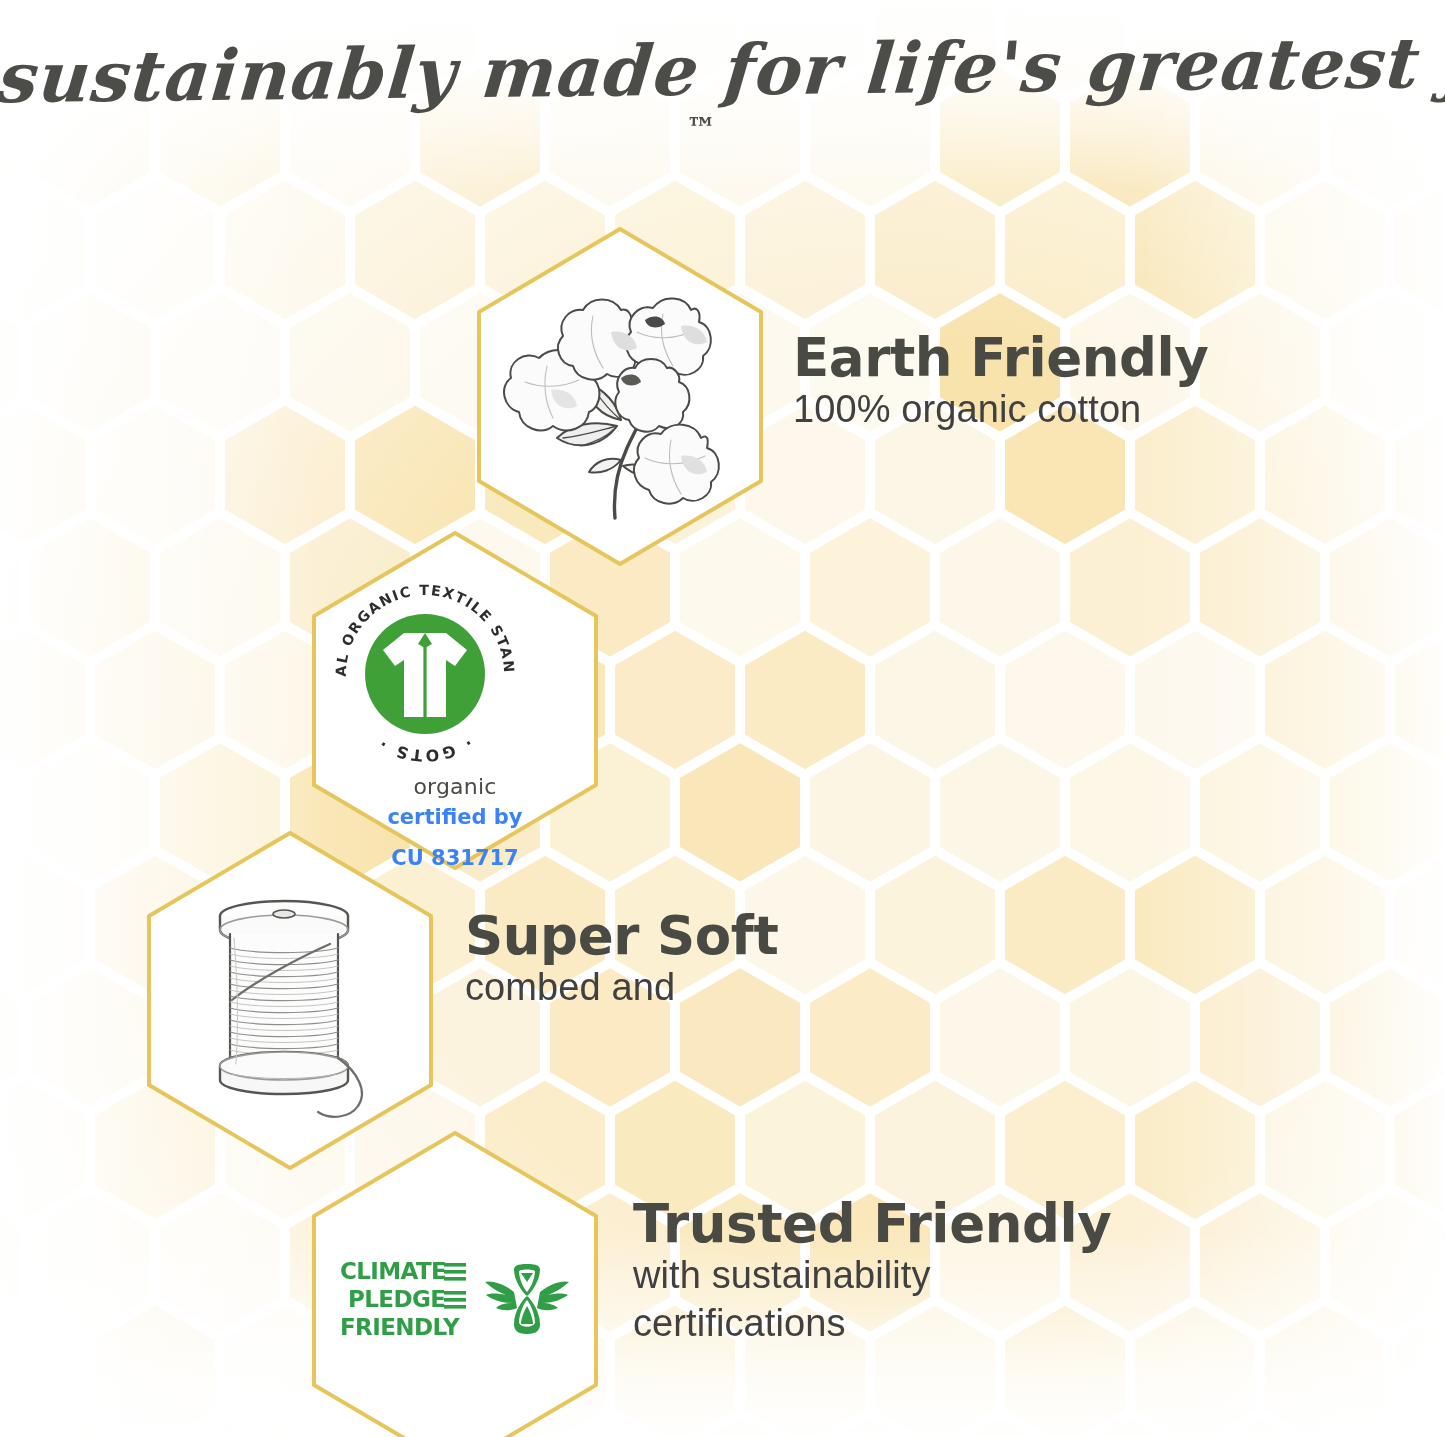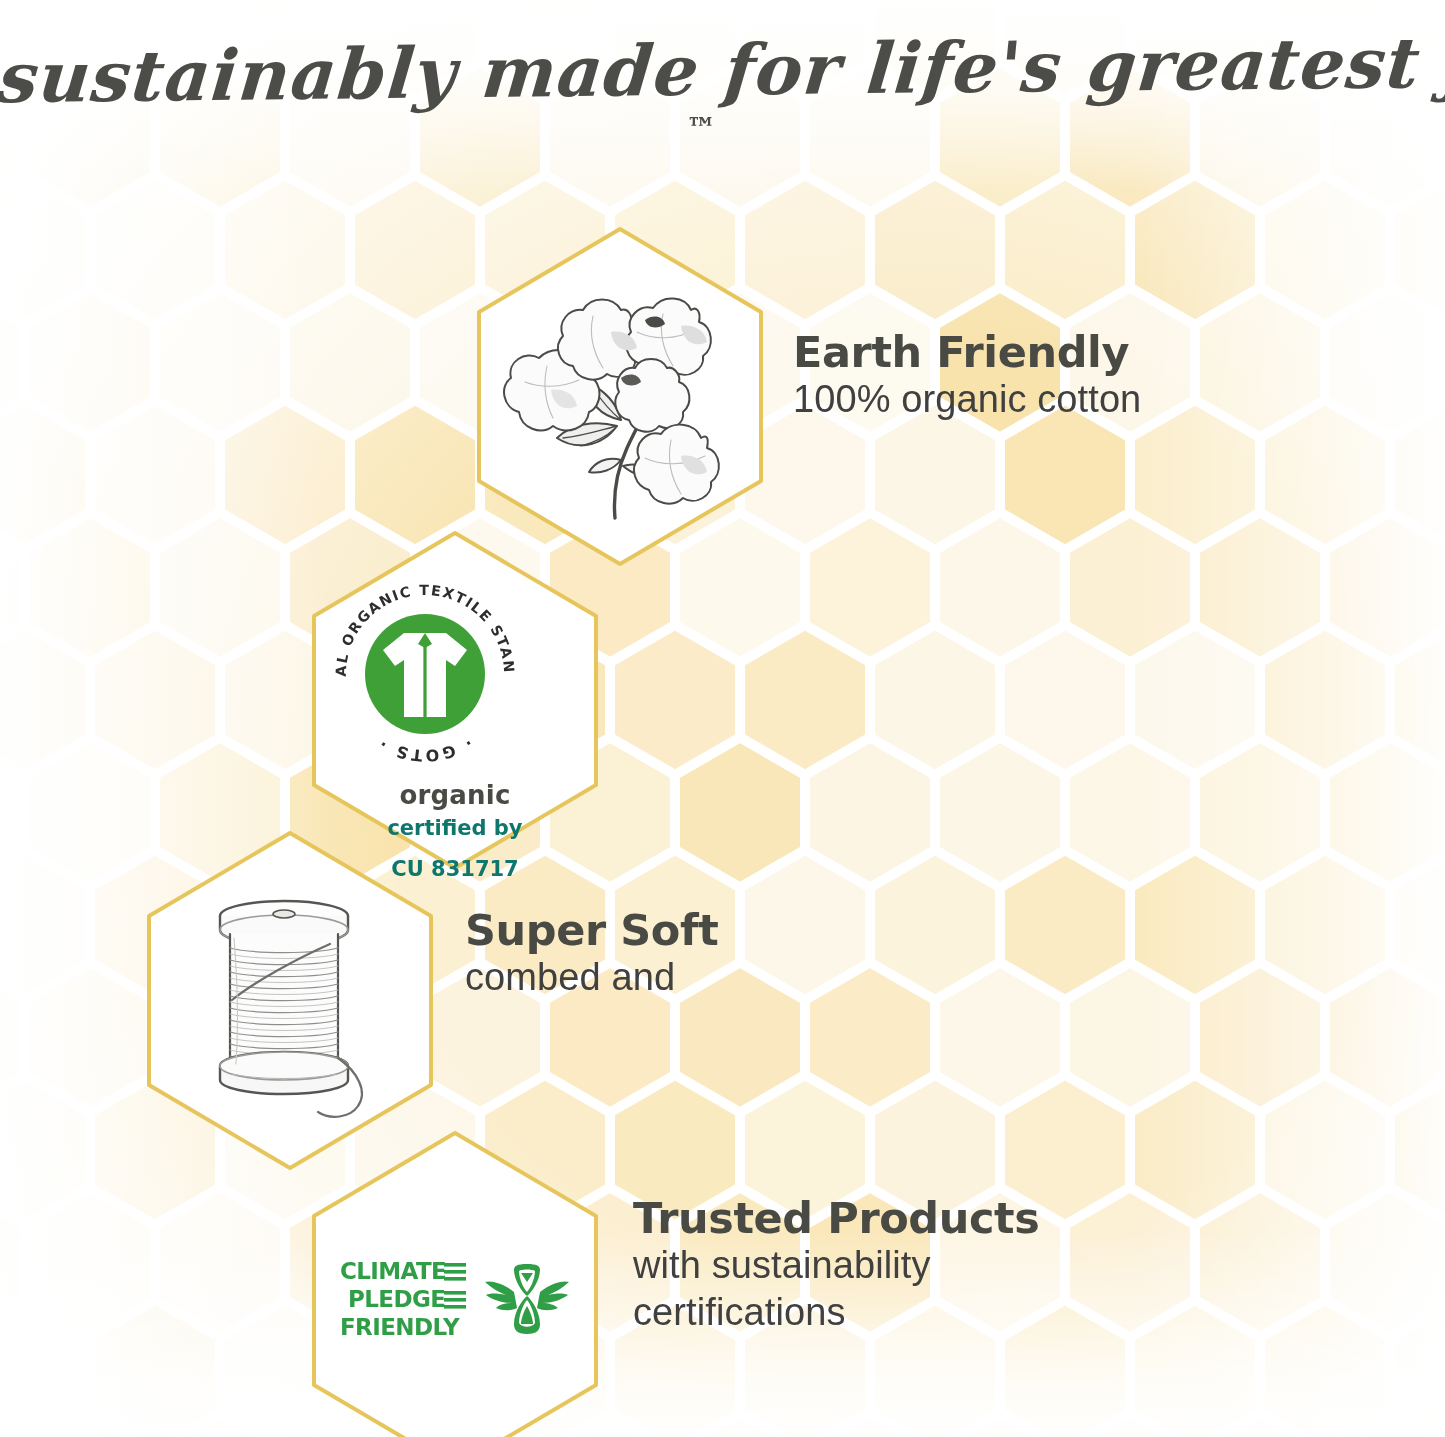--- a/index.html
+++ b/index.html
@@ -103,21 +103,21 @@
     flex-direction:column;
   }
 
   .copy{
     position:absolute;
     z-index:6;
   }
   .copy .title{
     font-family:"DejaVu Sans", sans-serif;
     font-weight:700;
-    font-size:43px;
+    font-size:53px;
     color:#4a4a45;
     line-height:1.06;
     letter-spacing:-0.4px;
     white-space:nowrap;
   }
   .copy .sub{
     font-family:"Liberation Sans", sans-serif;
     font-weight:400;
     font-size:38px;
     color:#404040;
@@ -129,31 +129,30 @@
   
   .gots-wrap{
     position:absolute;
     left:50%;top:46px;
     transform:translateX(-50%);
     text-align:center;
     width:260px;
   }
   .gots-label-organic{
     font-family:"DejaVu Sans", sans-serif;
-    font-weight:700;
-    font-size:26px;
+    font-weight:400;
+    font-size:22px;
     color:#4a4a45;
-    margin-top:6px;
     letter-spacing:0.2px;
   }
   .gots-label-certified{
     font-family:"DejaVu Sans", sans-serif;
     font-weight:700;
     font-size:21px;
-    color:#0f766e;
+    color:#3b82f6;
     line-height:1.18;
     margin-top:6px;
   }
 
   
   .cpf-wrap{
     position:absolute;
     left:50%;top:50%;
     transform:translate(-50%,-50%);
     display:flex;
@@ -608,18 +607,18 @@
                    M43 38 C40 41 35 52 35 61 C38 66 48 66 51 61 C51 52 46 41 43 38 Z"></path>
 
           <path d="M37 11 L49 11 L43 20 Z"></path>
 
           <path d="M43 44 C40 49 37 57 37 62 L49 62 C49 57 46 49 43 44 Z"></path>
         </g>
       </svg>
     </div>
   </div>
   <div class="copy" style="left:633px;top:1196px;">
-    <div class="title">Trusted Products</div>
+    <div class="title">Trusted Friendly</div>
     <div class="sub">with sustainability</div>
     <div class="sub">certifications</div>
   </div>
 
 </div>
 
 </body></html>

